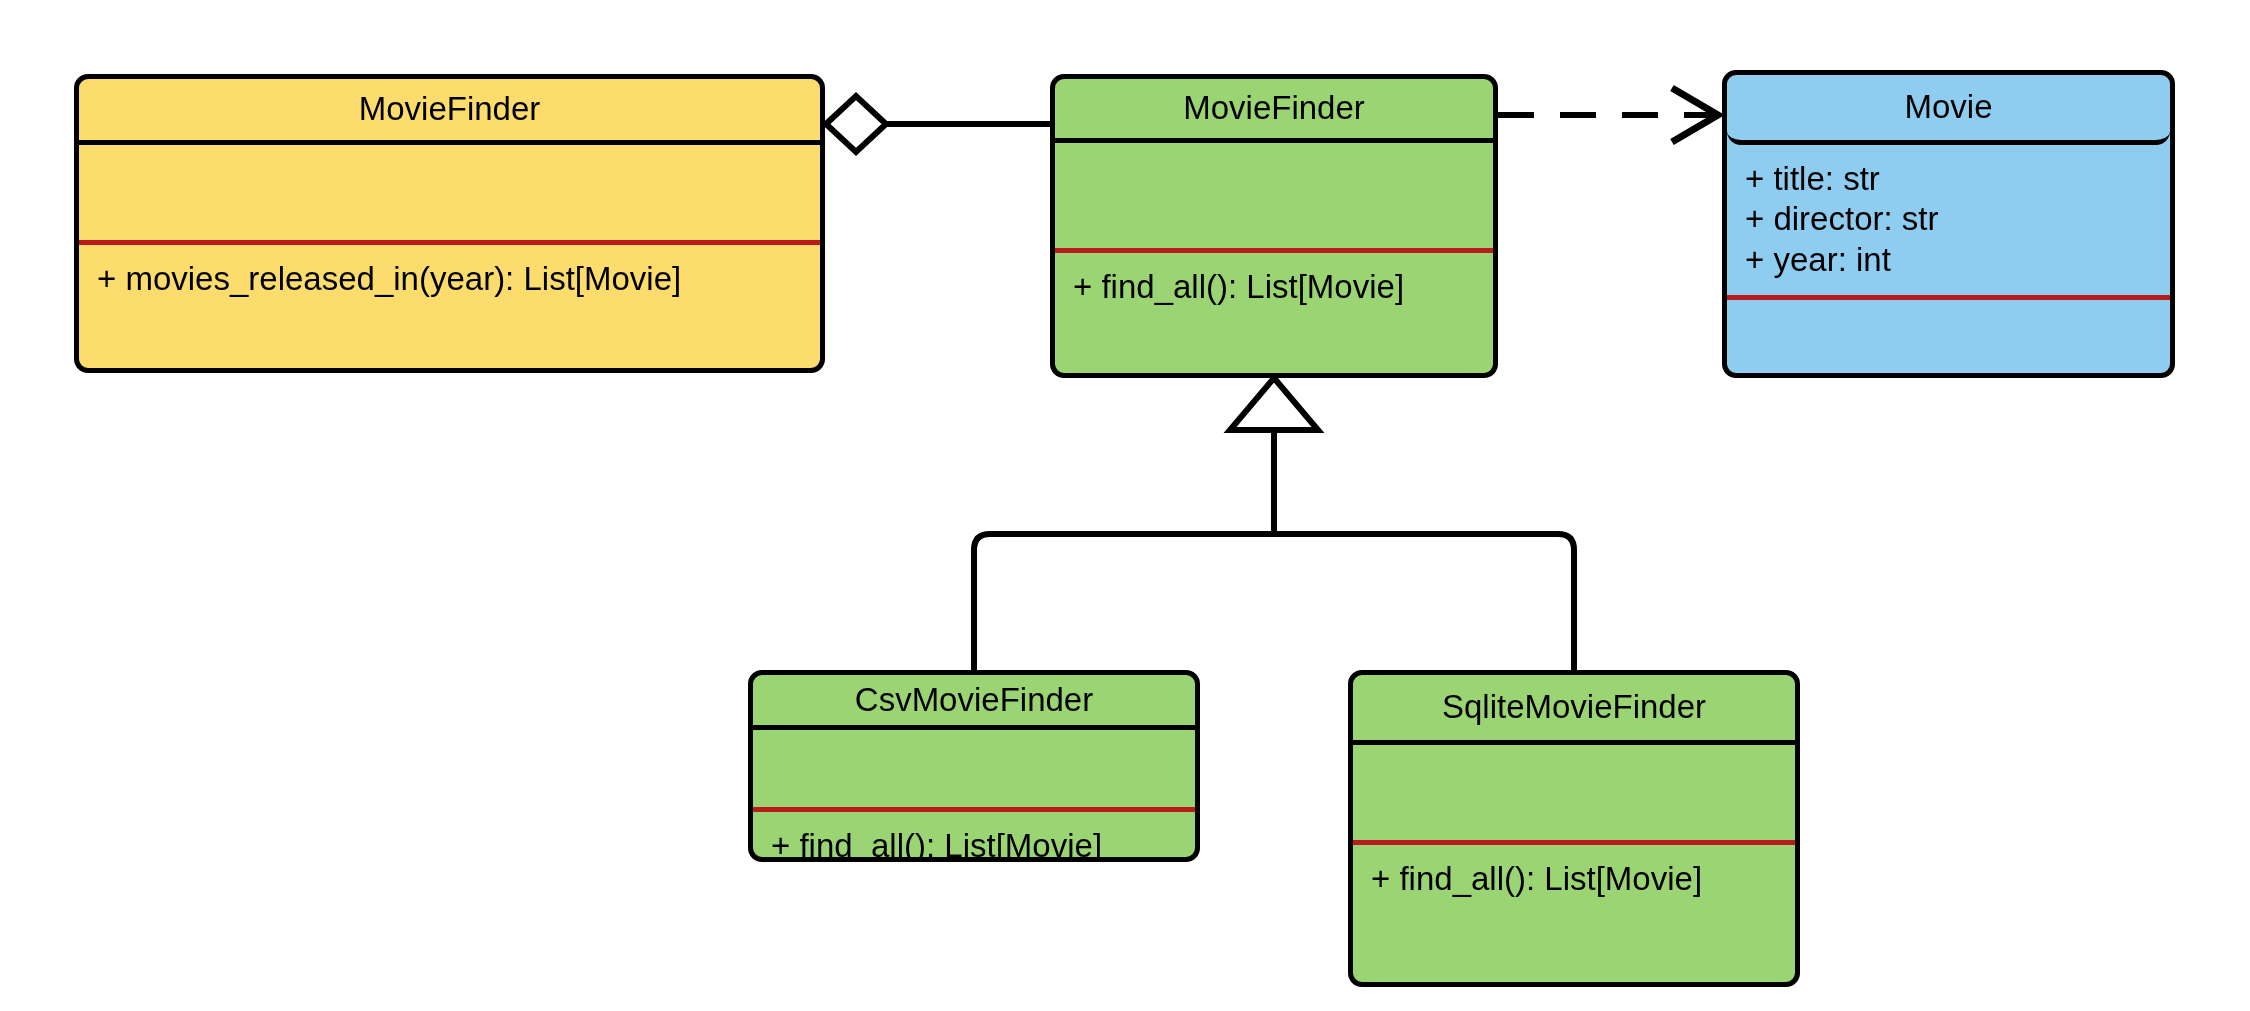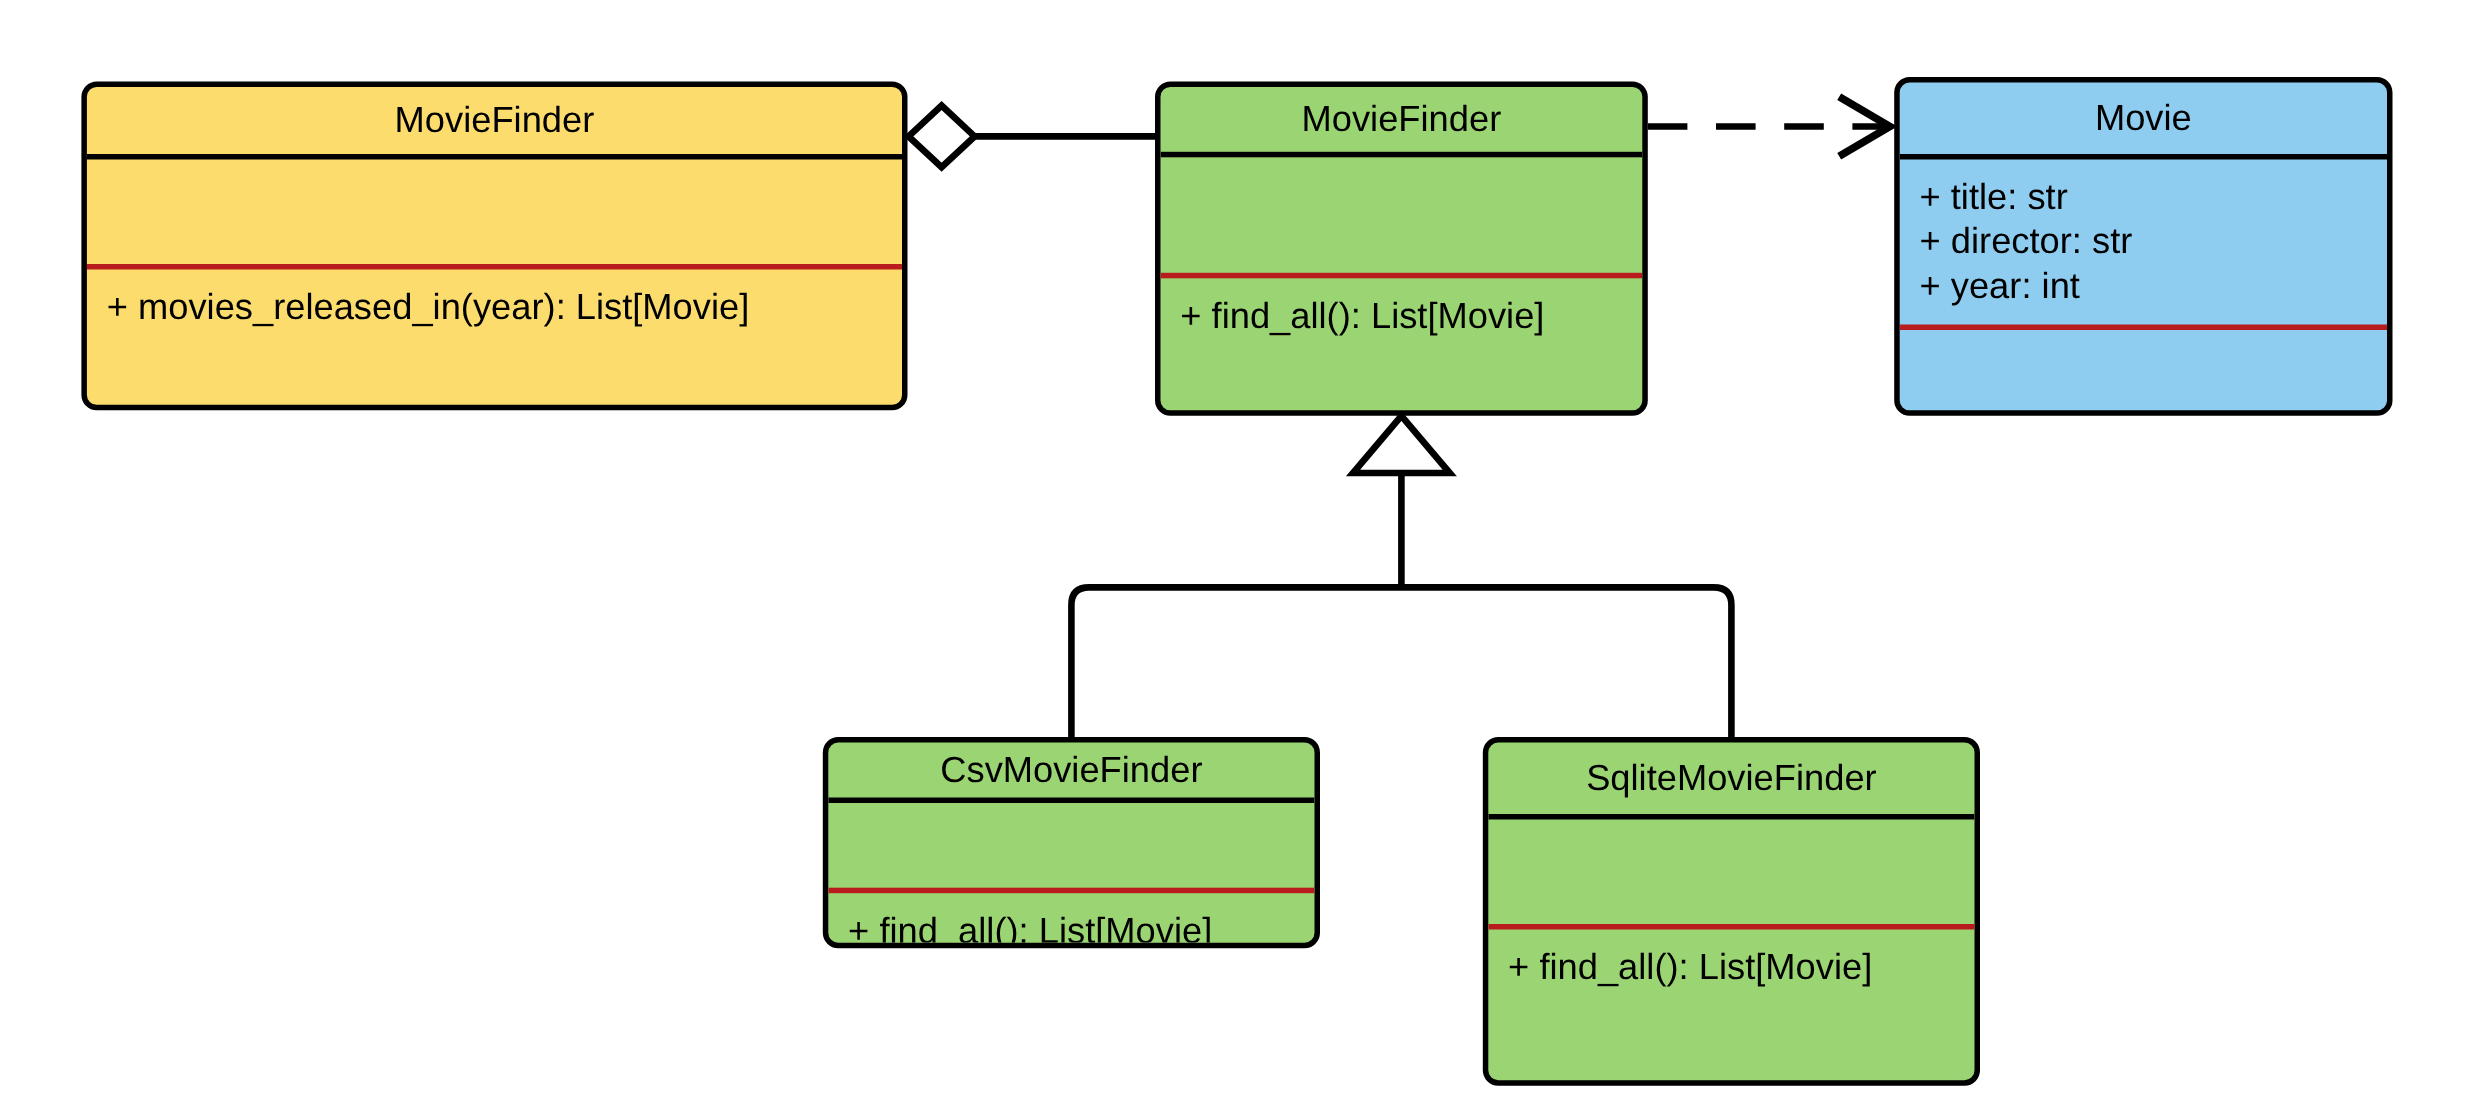--- a/index.html
+++ b/index.html
@@ -82,21 +82,21 @@
   #class-moviefinder {
     left: 1050px; top: 74px; width: 448px; height: 304px;
   }
   #class-moviefinder .name-compartment { height: 64px; }
   #class-moviefinder .attr-compartment { height: 110px; }
   #class-moviefinder .op-compartment   { flex: 1 1 auto; }
 
   #class-movie {
     left: 1722px; top: 70px; width: 453px; height: 308px;
   }
-  #class-movie .name-compartment { height: 70px; }
+  #class-movie .name-compartment { height: 70px; border-radius: 14px; }
   #class-movie .attr-compartment { height: 155px; }
   #class-movie .op-compartment   { flex: 1 1 auto; }
 
   #class-csvmoviefinder {
     left: 748px; top: 670px; width: 452px; height: 192px;
   }
   #class-csvmoviefinder .name-compartment { height: 70px; }
   #class-csvmoviefinder .attr-compartment { height: 100px; }
   #class-csvmoviefinder .op-compartment   { flex: 1 1 auto; }
 

